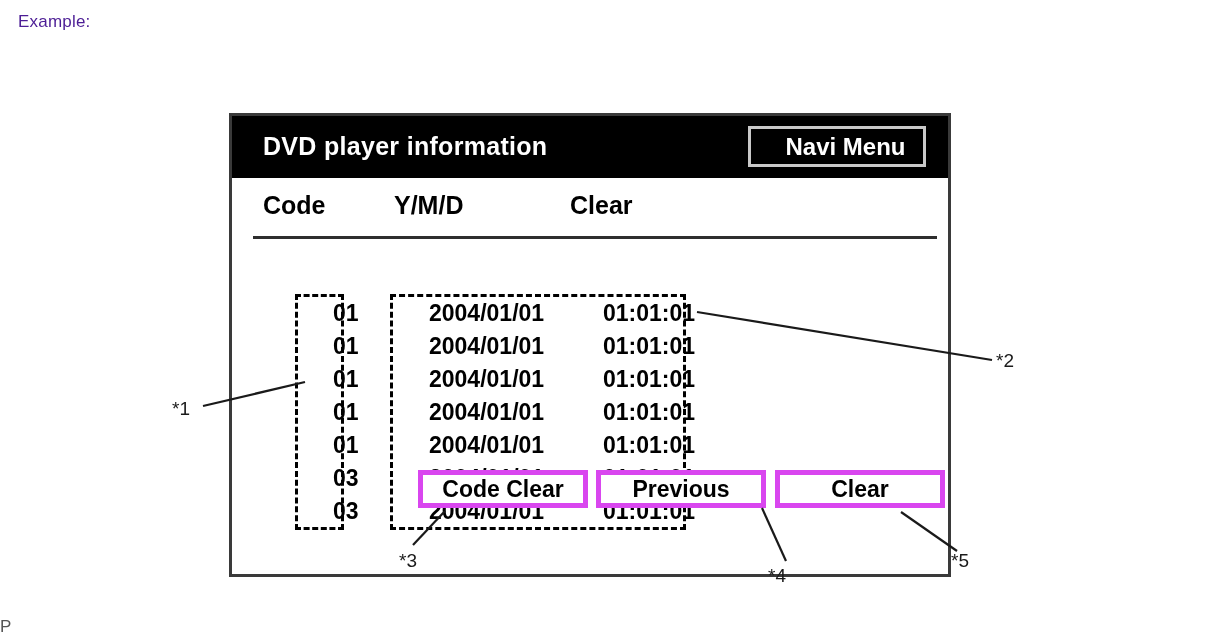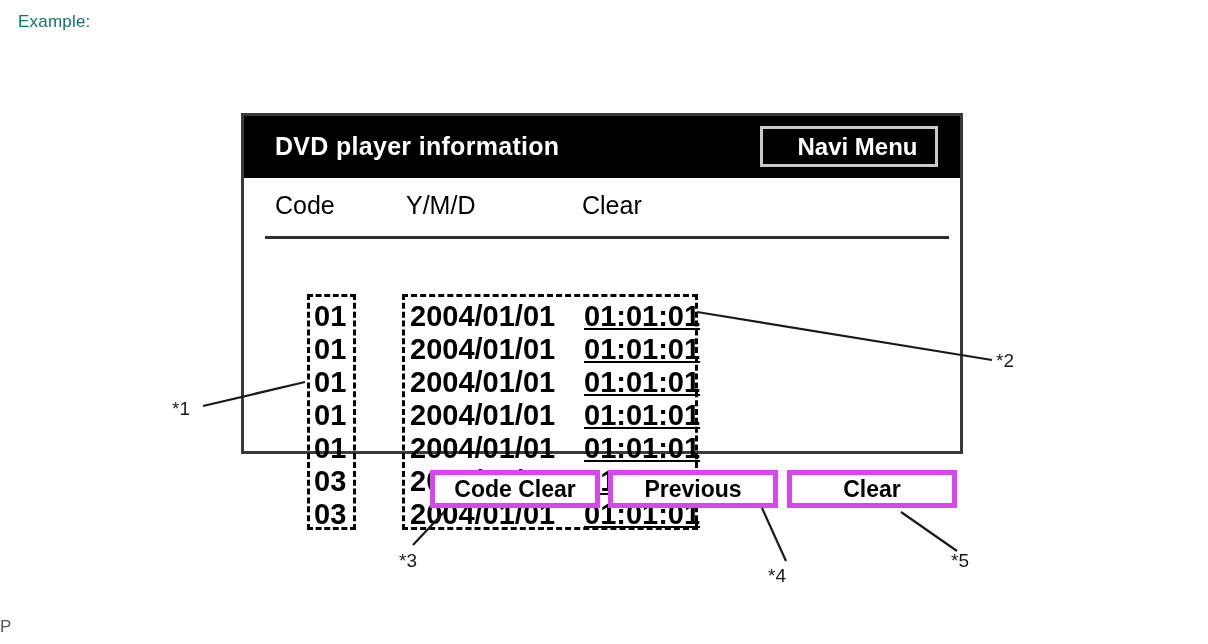--- a/index.html
+++ b/index.html
@@ -15,40 +15,40 @@
     overflow: hidden;
   }
 
   
   #example-caption {
     position: absolute;
     left: 18px;
     top: 12px;
     font-size: 17px;
     font-weight: 400;
-    color: #0f766e;
+    color: #4c1d95;
     letter-spacing: 0.2px;
   }
 
   #page-marker {
     position: absolute;
     left: 0px;
     top: 617px;
     font-size: 17px;
     font-weight: 400;
     color: #555;
   }
 
   
   #device-panel {
     position: absolute;
-    left: 241px;
+    left: 229px;
     top: 113px;
     width: 722px;
-    height: 341px;
+    height: 464px;
     box-sizing: border-box;
     background: #ffffff;
     border: 3px solid #3a3a3a;
     text-align: center;
   }
 
   
   #title-bar {
     position: absolute;
     left: 0;
@@ -90,21 +90,21 @@
   #table-area {
     position: absolute;
     left: 0;
     top: 62px;
     width: 716px;
     height: 349px;
   }
   .col-head {
     position: absolute;
     font-size: 25px;
-    font-weight: normal;
+    font-weight: bold;
     color: #000;
     white-space: nowrap;
   }
   #head-code { left: 31px;  top: 13px; }
   #head-ymd  { left: 162px; top: 13px; }
   #head-time { left: 338px; top: 13px; }
 
   #header-rule {
     position: absolute;
     left: 21px;
@@ -135,29 +135,30 @@
   }
 
   .data-row {
     position: absolute;
     height: 33px;
     left: 0;
     width: 716px;
   }
   .cell {
     position: absolute;
-    font-size: 29px;
+    font-size: 23px;
     font-weight: bold;
     color: #000;
     white-space: nowrap;
     top: 0;
+    margin-left: 31px;
   }
   .cell-code { left: 70px; }
   .cell-ymd  { left: 166px; }
-  .cell-time { left: 340px; text-decoration: underline; }
+  .cell-time { left: 340px; }
 
   
   #button-bar {
     position: absolute;
     left: 0;
     top: 354px;
     width: 716px;
     height: 44px;
   }
   .panel-button {

